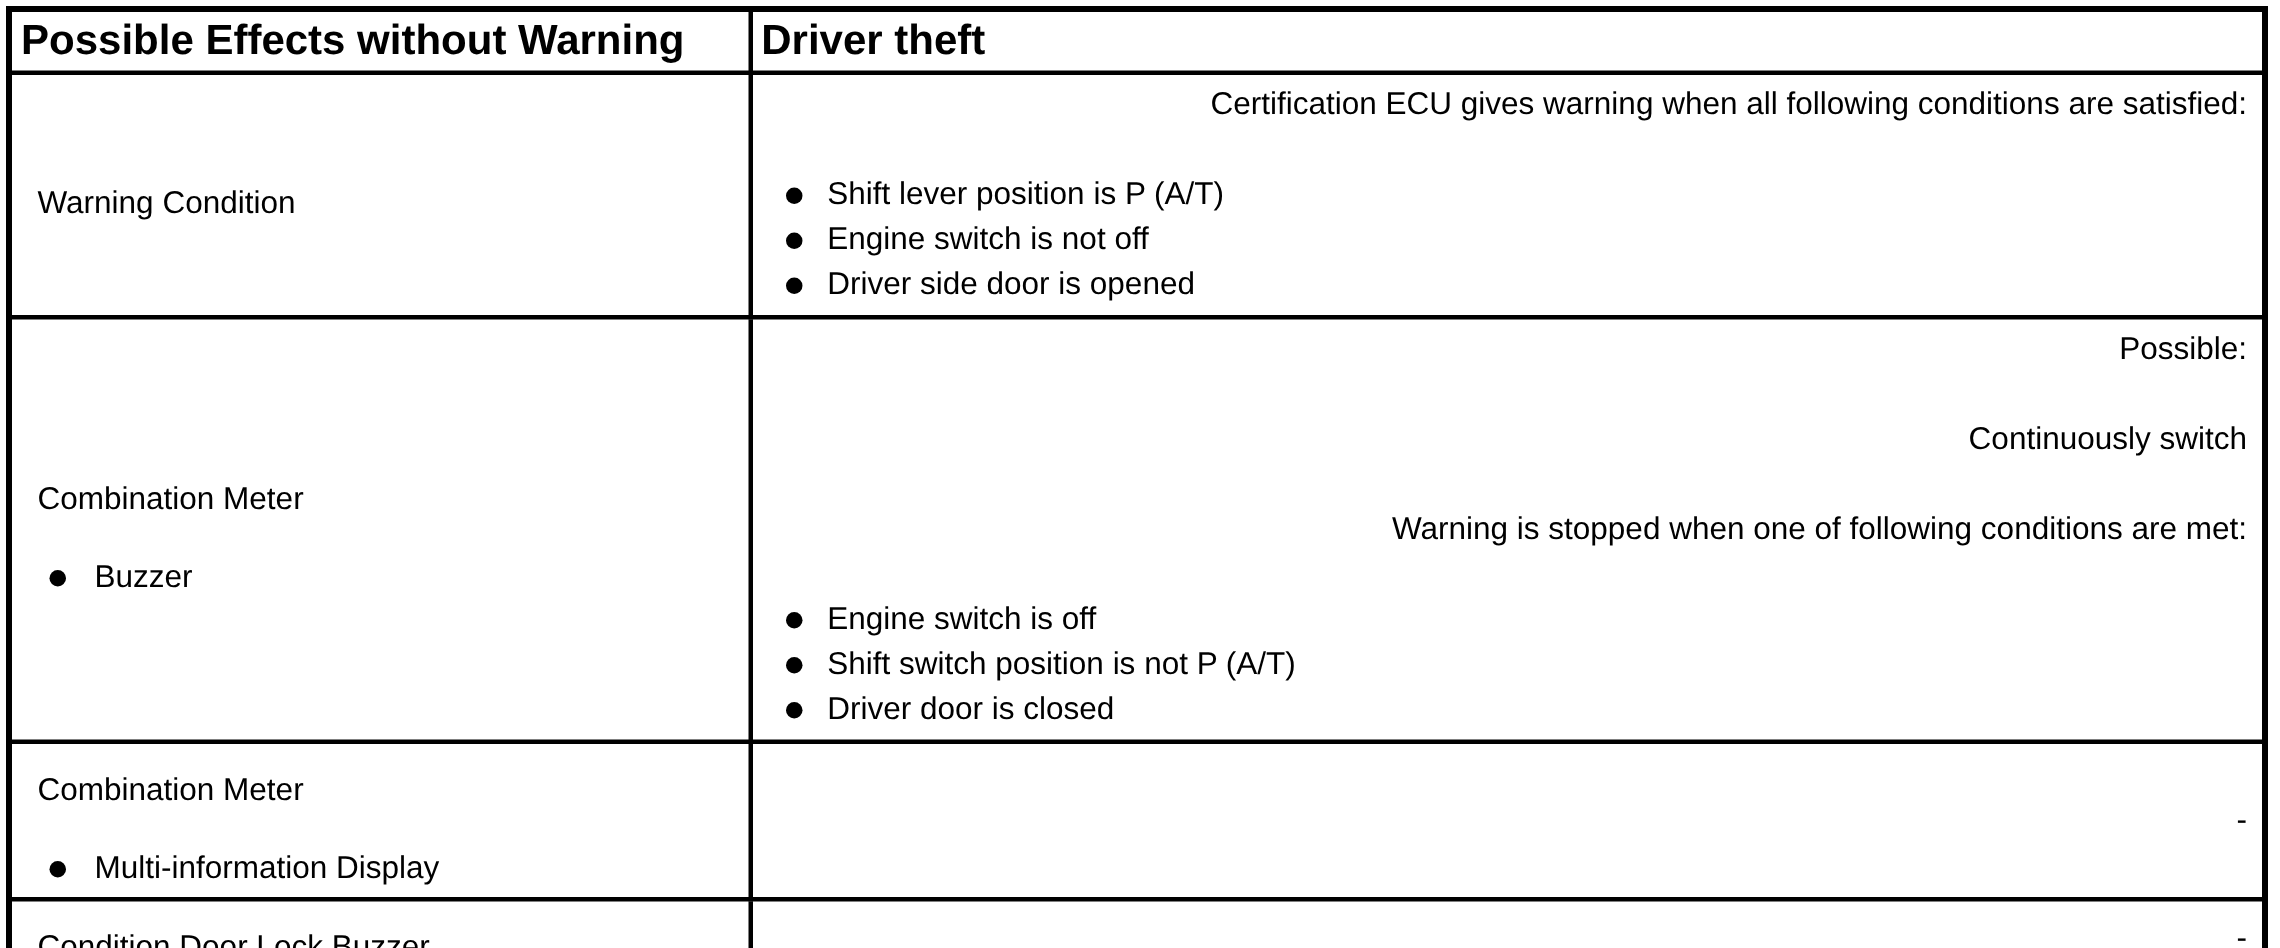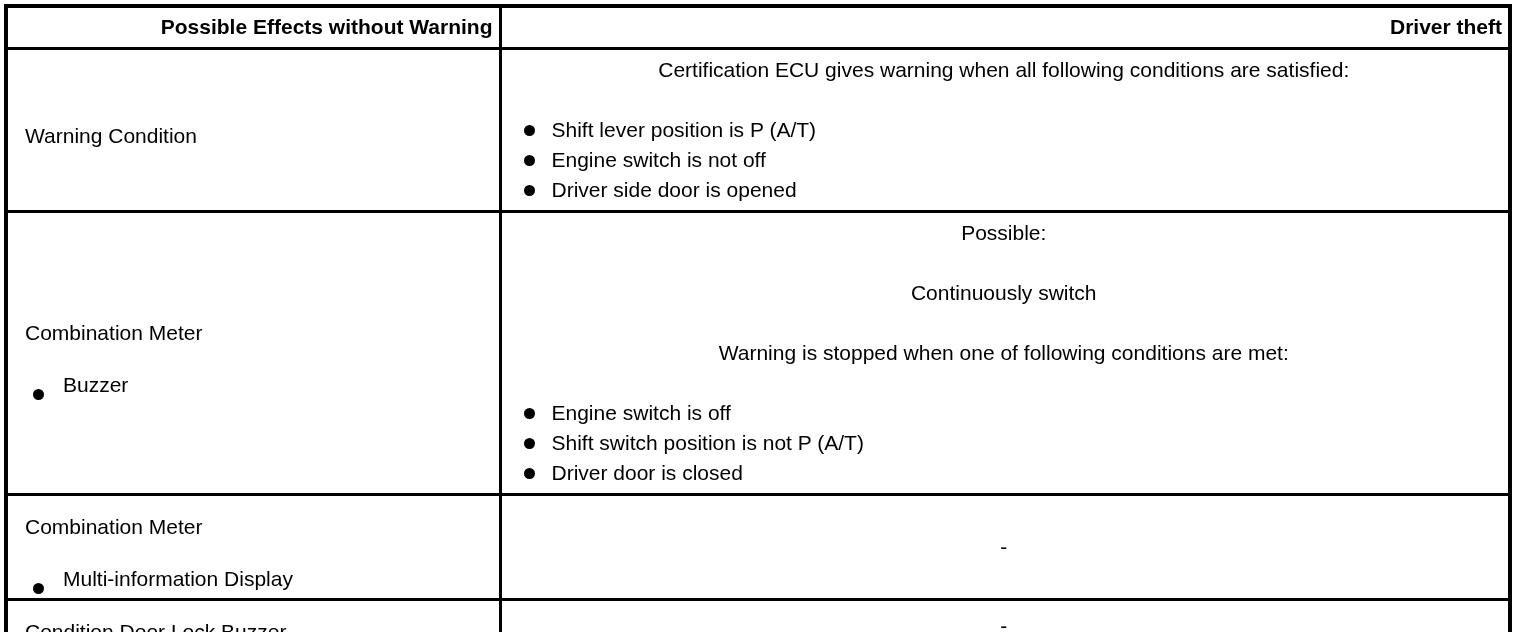--- a/index.html
+++ b/index.html
@@ -27,56 +27,56 @@
     border: 4px solid #000000;
   }
   .spec-table th,
   .spec-table td {
     border: 3px solid #000000;
     vertical-align: middle;
     box-sizing: border-box;
   }
   .spec-table th {
     font-weight: bold;
-    text-align: right;
-    font-size: 21px;
+    text-align: left;
+    font-size: 28px;
     padding: 2px 6px;
   }
   thead tr { height: 42px; }
   tbody tr:nth-child(1) { height: 160px; }
   tbody tr:nth-child(2) { height: 266px; }
   tbody tr:nth-child(3) { height: 98px; }
   tbody tr:nth-child(4) { height: 40px; }
 
   td.label-cell {
     padding: 4px 6px 4px 5px;
     text-align: left;
   }
   td.value-cell {
     padding: 5px 10px 5px 8px;
-    text-align: center;
+    text-align: right;
   }
   .para { margin: 0 0 30px 0; }
   .label-title { margin: 12px; }
   .label-title.has-bullets { margin-bottom: 22px; }
   .value-cell > :last-child,
   .label-cell > :last-child { margin-bottom: 0; }
 
   ul.bullets {
     list-style: none;
     margin: 0;
     padding: 0;
   }
   .bullet-item {
     display: flex;
     align-items: flex-start;
     margin: 0;
   }
   .value-cell .bullet-item { padding-left: 14px; }
-  .label-cell .bullet-item { padding-left: 20px; align-items: flex-end; }
+  .label-cell .bullet-item { padding-left: 20px; }
   .bullet-dot {
     flex: none;
     width: 11px;
     height: 11px;
     border-radius: 50%;
     background: #000000;
     margin: 10px 17px 0 0;
   }
   .label-cell .bullet-dot { margin-right: 19px; }
   .bullet-text { display: block; }

